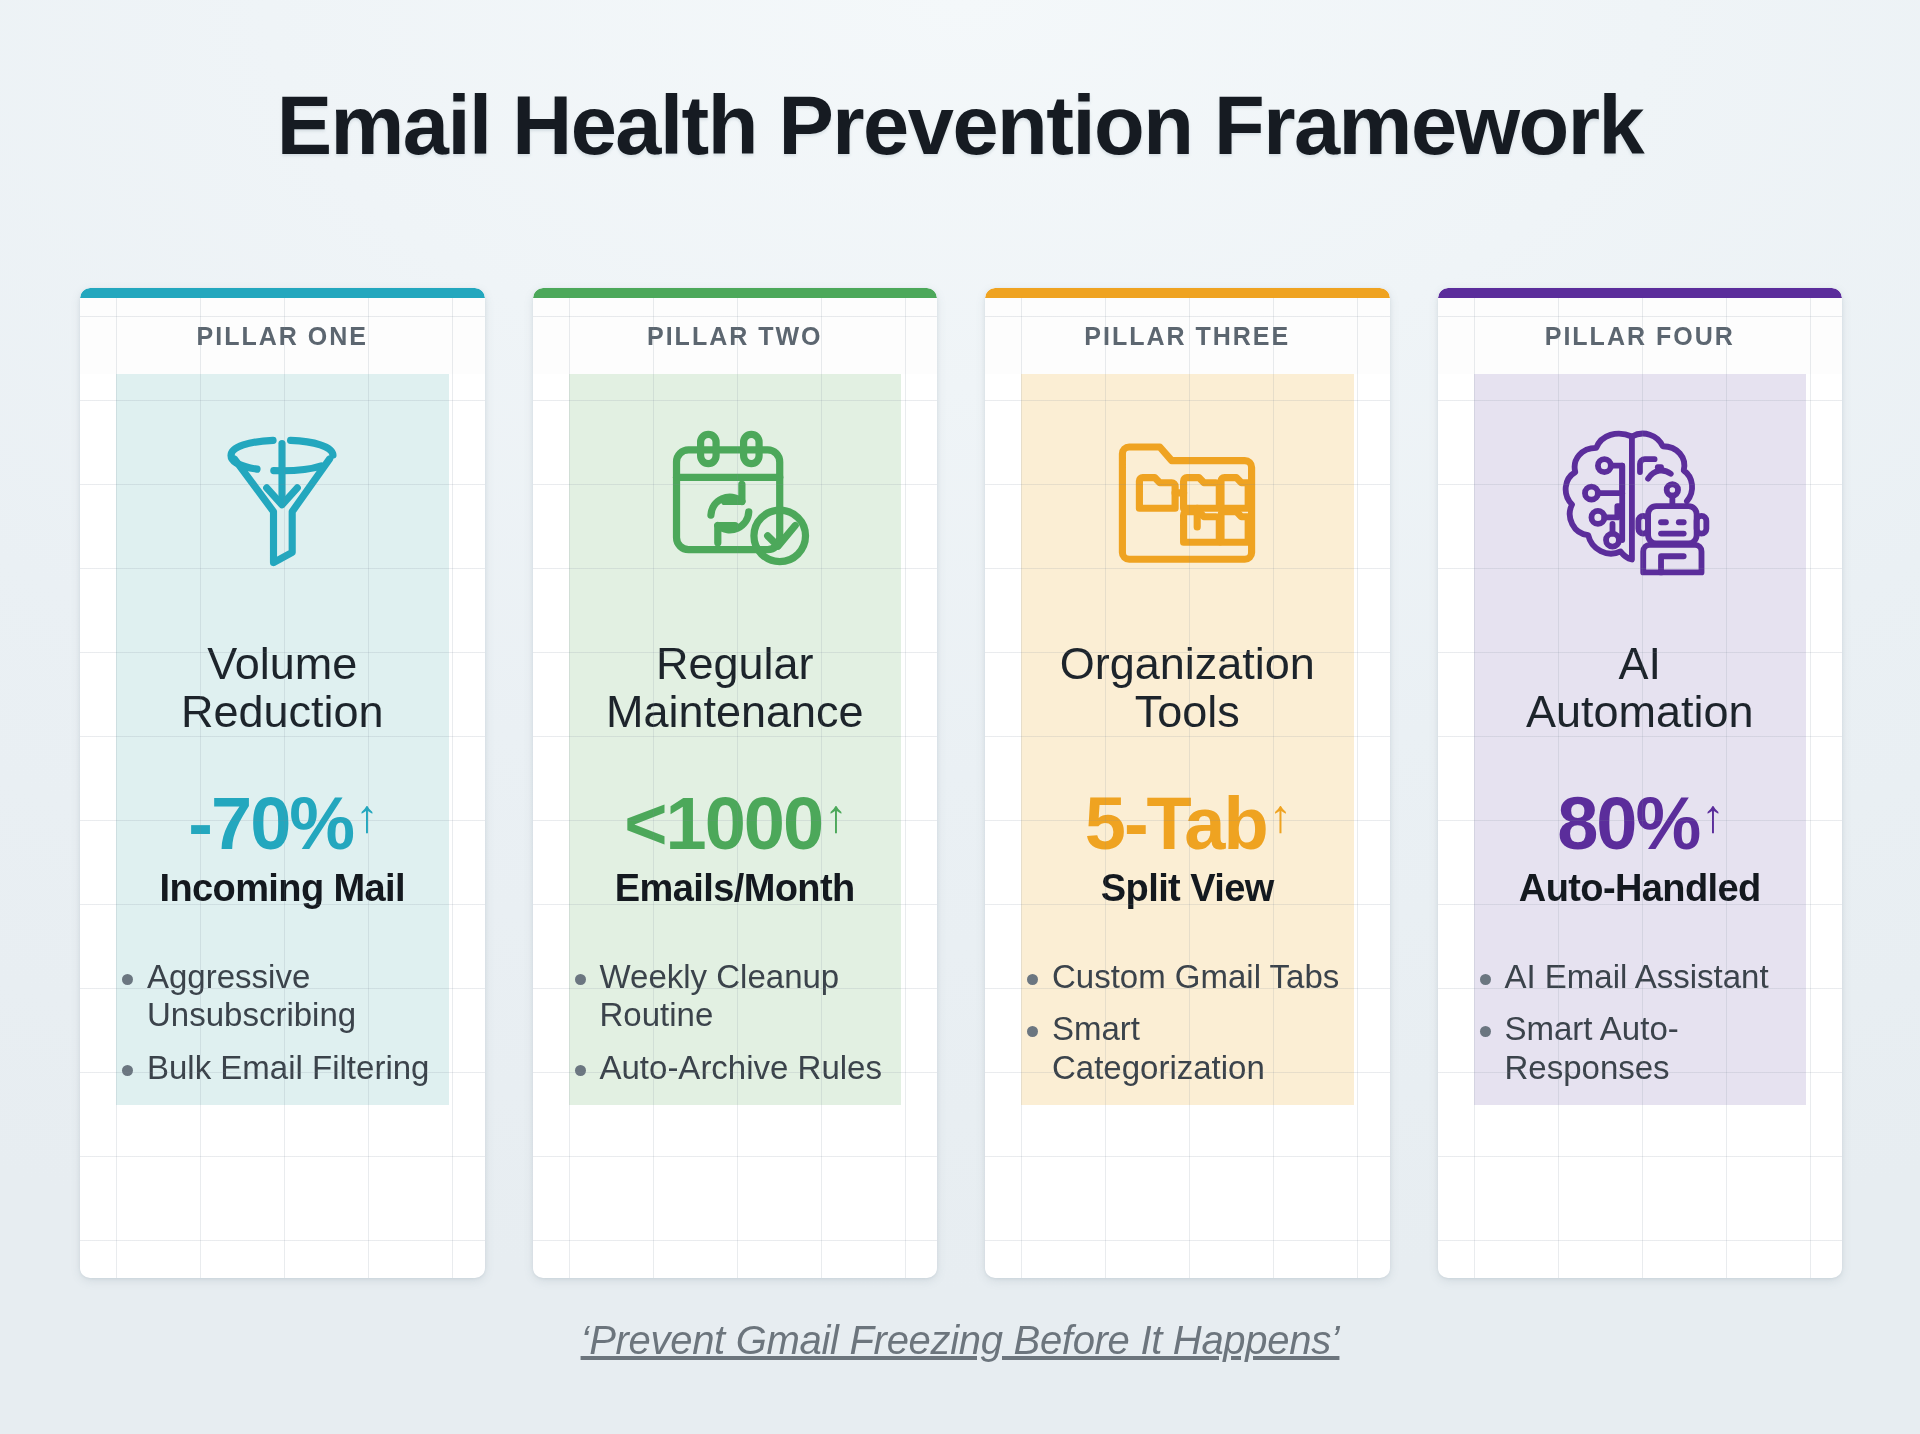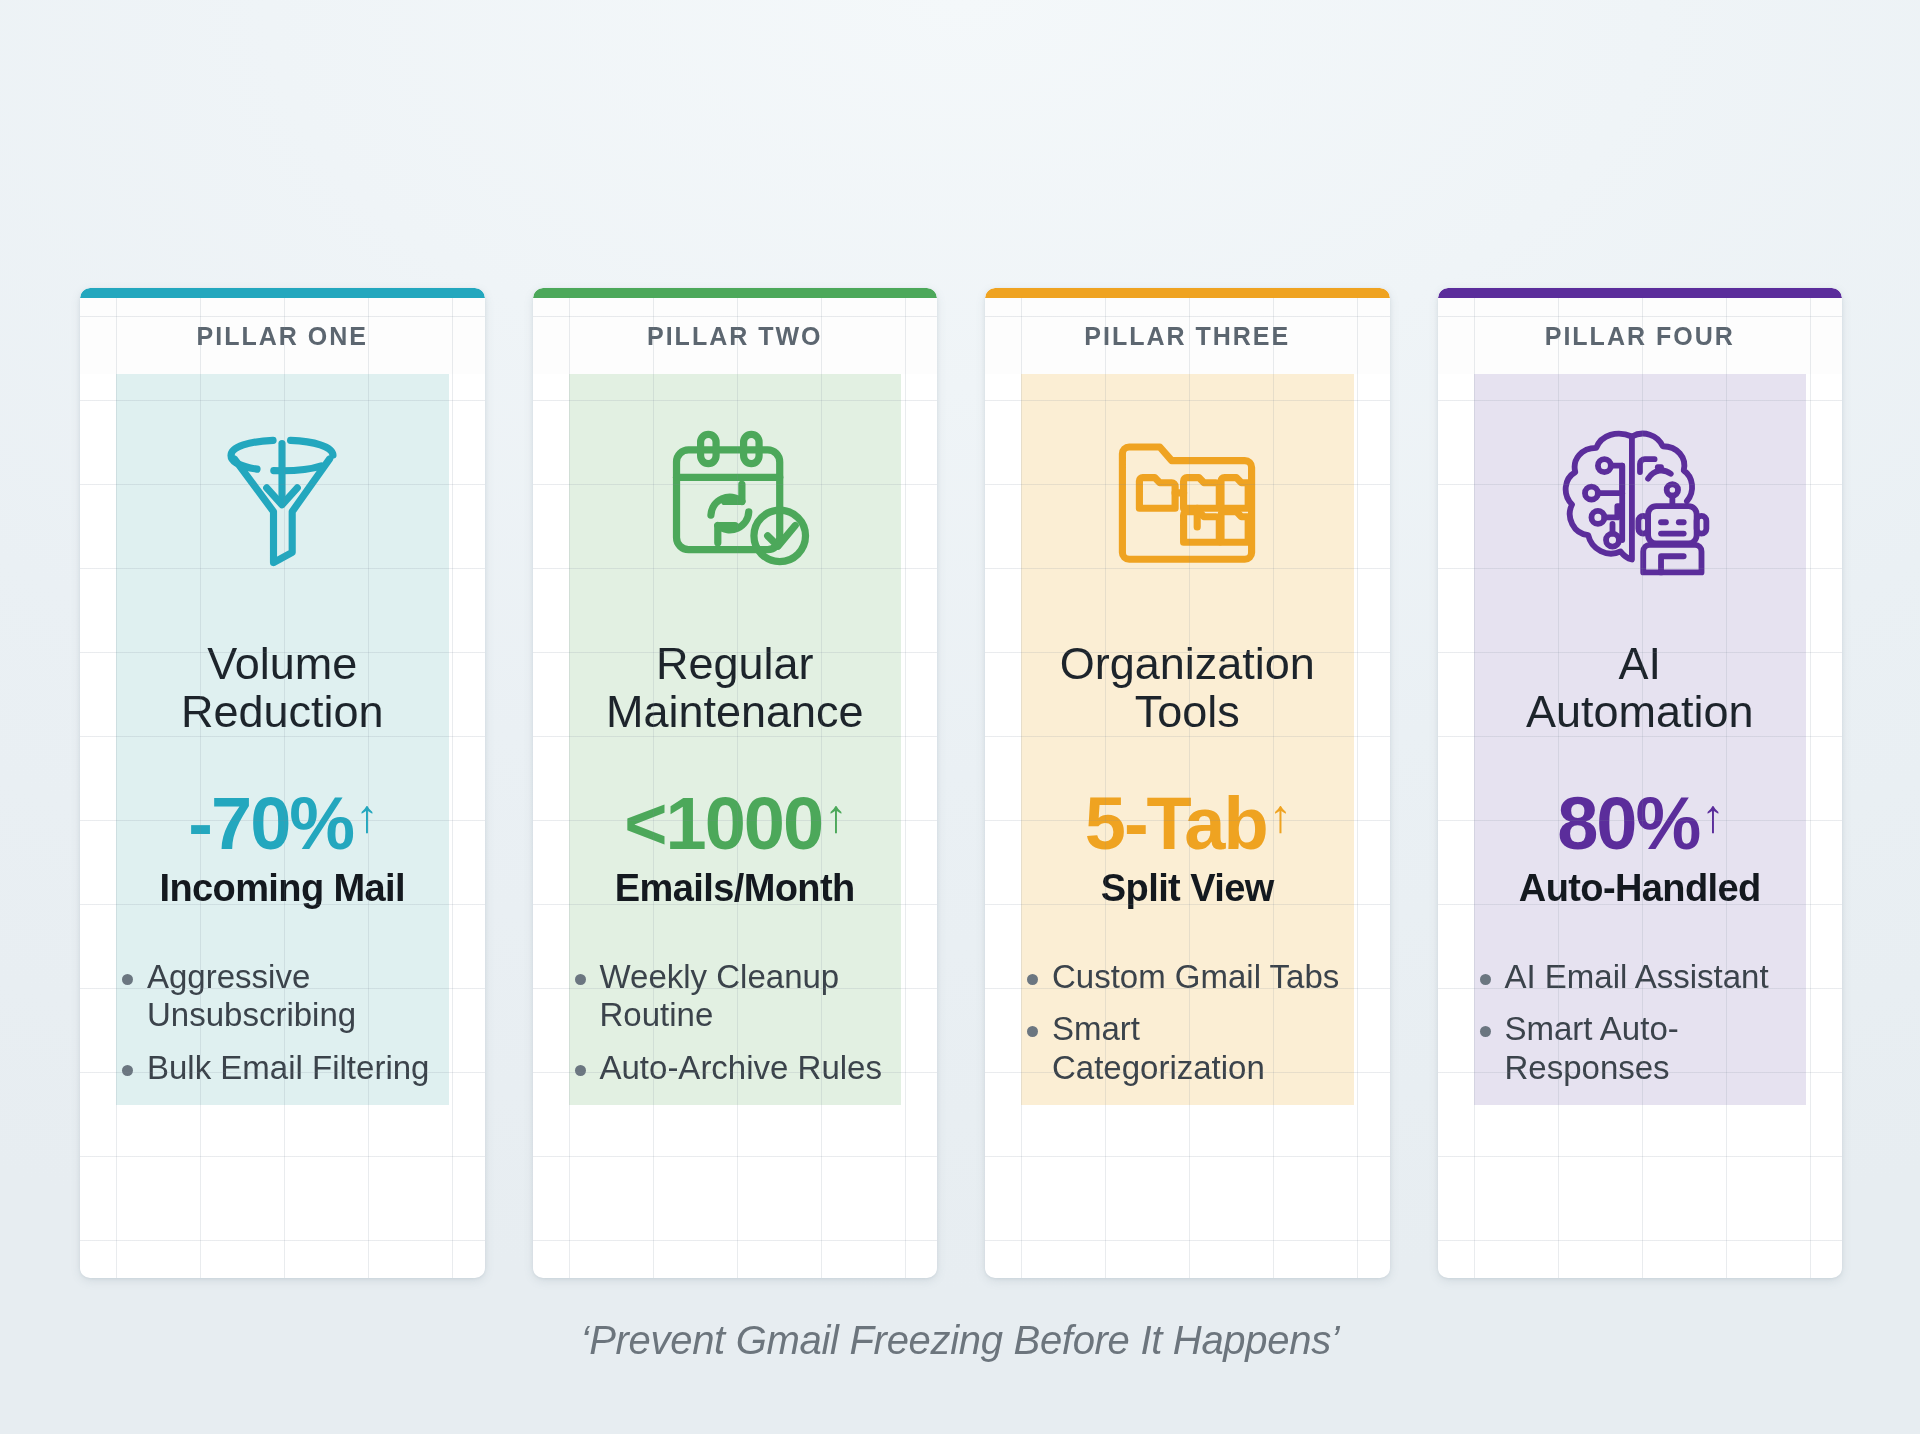--- a/index.html
+++ b/index.html
@@ -193,27 +193,29 @@
   .footer {
     position: absolute;
     top: 1318px;
     left: 0;
     width: 1920px;
     text-align: center;
     font-size: 40px;
     font-style: italic;
     color: #6c757d;
     letter-spacing: -0.3px;
+    text-decoration: underline;
   }
 </style>
 </head>
 <body>
 
 <div class="page">
 
+  <div class="title">Email Health Prevention Framework</div>
 
   <div class="cards">
 
     <div class="card">
       <div class="accent-bar" style="background: rgb(35, 167, 190);"></div>
       <div class="pillar-label">PILLAR ONE</div>
 
       <div class="tint" style="background: rgb(223, 240, 240);">
         <div class="icon-zone">
           <svg width="170" height="170" viewBox="0 0 100 100" fill="none" stroke="#23A7BE" stroke-width="4.2" stroke-linecap="round" stroke-linejoin="round">

